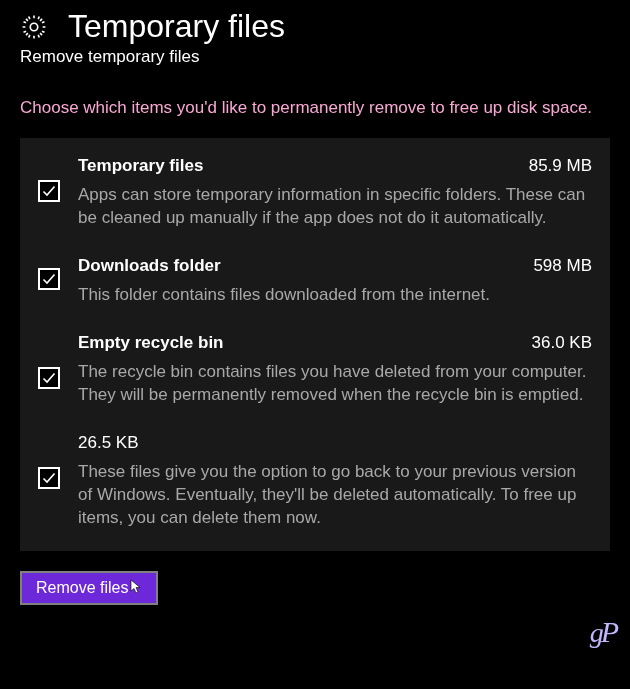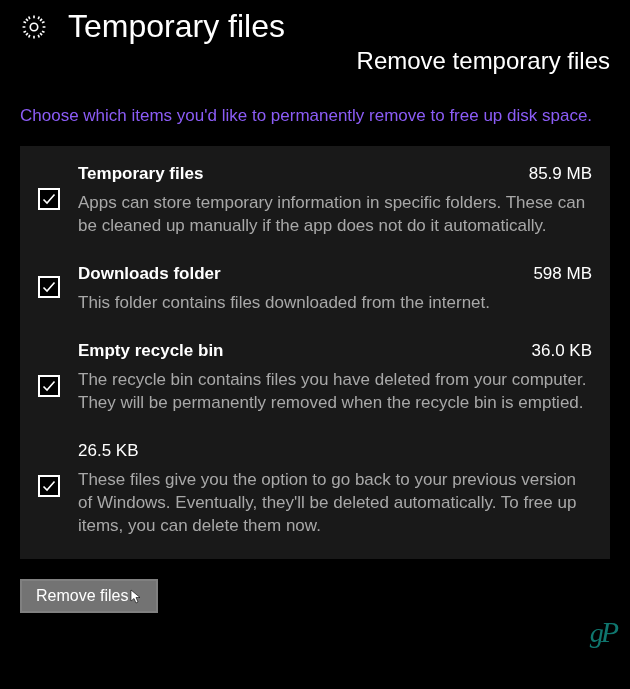--- a/index.html
+++ b/index.html
@@ -23,31 +23,30 @@
   .gear {
     width: 28px;
     height: 28px;
     flex-shrink: 0;
   }
   .page-title {
     font-size: 32px;
     font-weight: 300;
   }
   .subtitle {
-    font-size: 24px;
+    font-size: 17px;
     font-weight: 300;
     margin-bottom: 30px;
-    text-align: right;
   }
   .instruction {
     font-size: 17px;
     font-weight: 300;
     line-height: 1.35;
     margin-bottom: 18px;
-    color: #8b5cf6;
+    color: #f9a8d4;
   }
   .panel {
     background: #191919;
     padding: 18px 18px 22px 18px;
   }
   .item {
     display: flex;
     align-items: flex-start;
     gap: 18px;
     margin-bottom: 26px;
@@ -93,45 +92,45 @@
     line-height: 1.35;
     color: #a8a8a8;
     margin-top: 8px;
   }
   .btn-row {
     margin-top: 20px;
     display: flex;
     align-items: center;
   }
   .remove-btn {
-    background: #737373;
+    background: #6d28d9;
     border: 2px solid #808080;
     color: #fff;
     font-family: inherit;
     font-size: 16px;
     font-weight: 300;
     padding: 6px 14px;
     cursor: pointer;
     display: inline-flex;
-    align-items: flex-end;
+    align-items: flex-start;
     position: relative;
   }
   .cursor-arrow {
     width: 12px;
     height: 16px;
     margin-left: 2px;
   }
   .watermark {
     position: absolute;
     right: 14px;
     bottom: 40px;
     font-family: Georgia, "Times New Roman", serif;
     font-style: italic;
     font-size: 28px;
-    color: #0f766e;
+    color: #c4b5fd;
     letter-spacing: -3px;
     pointer-events: none;
   }
   .watermark .p { font-size: 30px; }
 </style>
 </head>
 <body>
 
 <div class="header">
   <svg class="gear" viewBox="0 0 24 24" fill="none" stroke="#fff" stroke-width="1.4">

